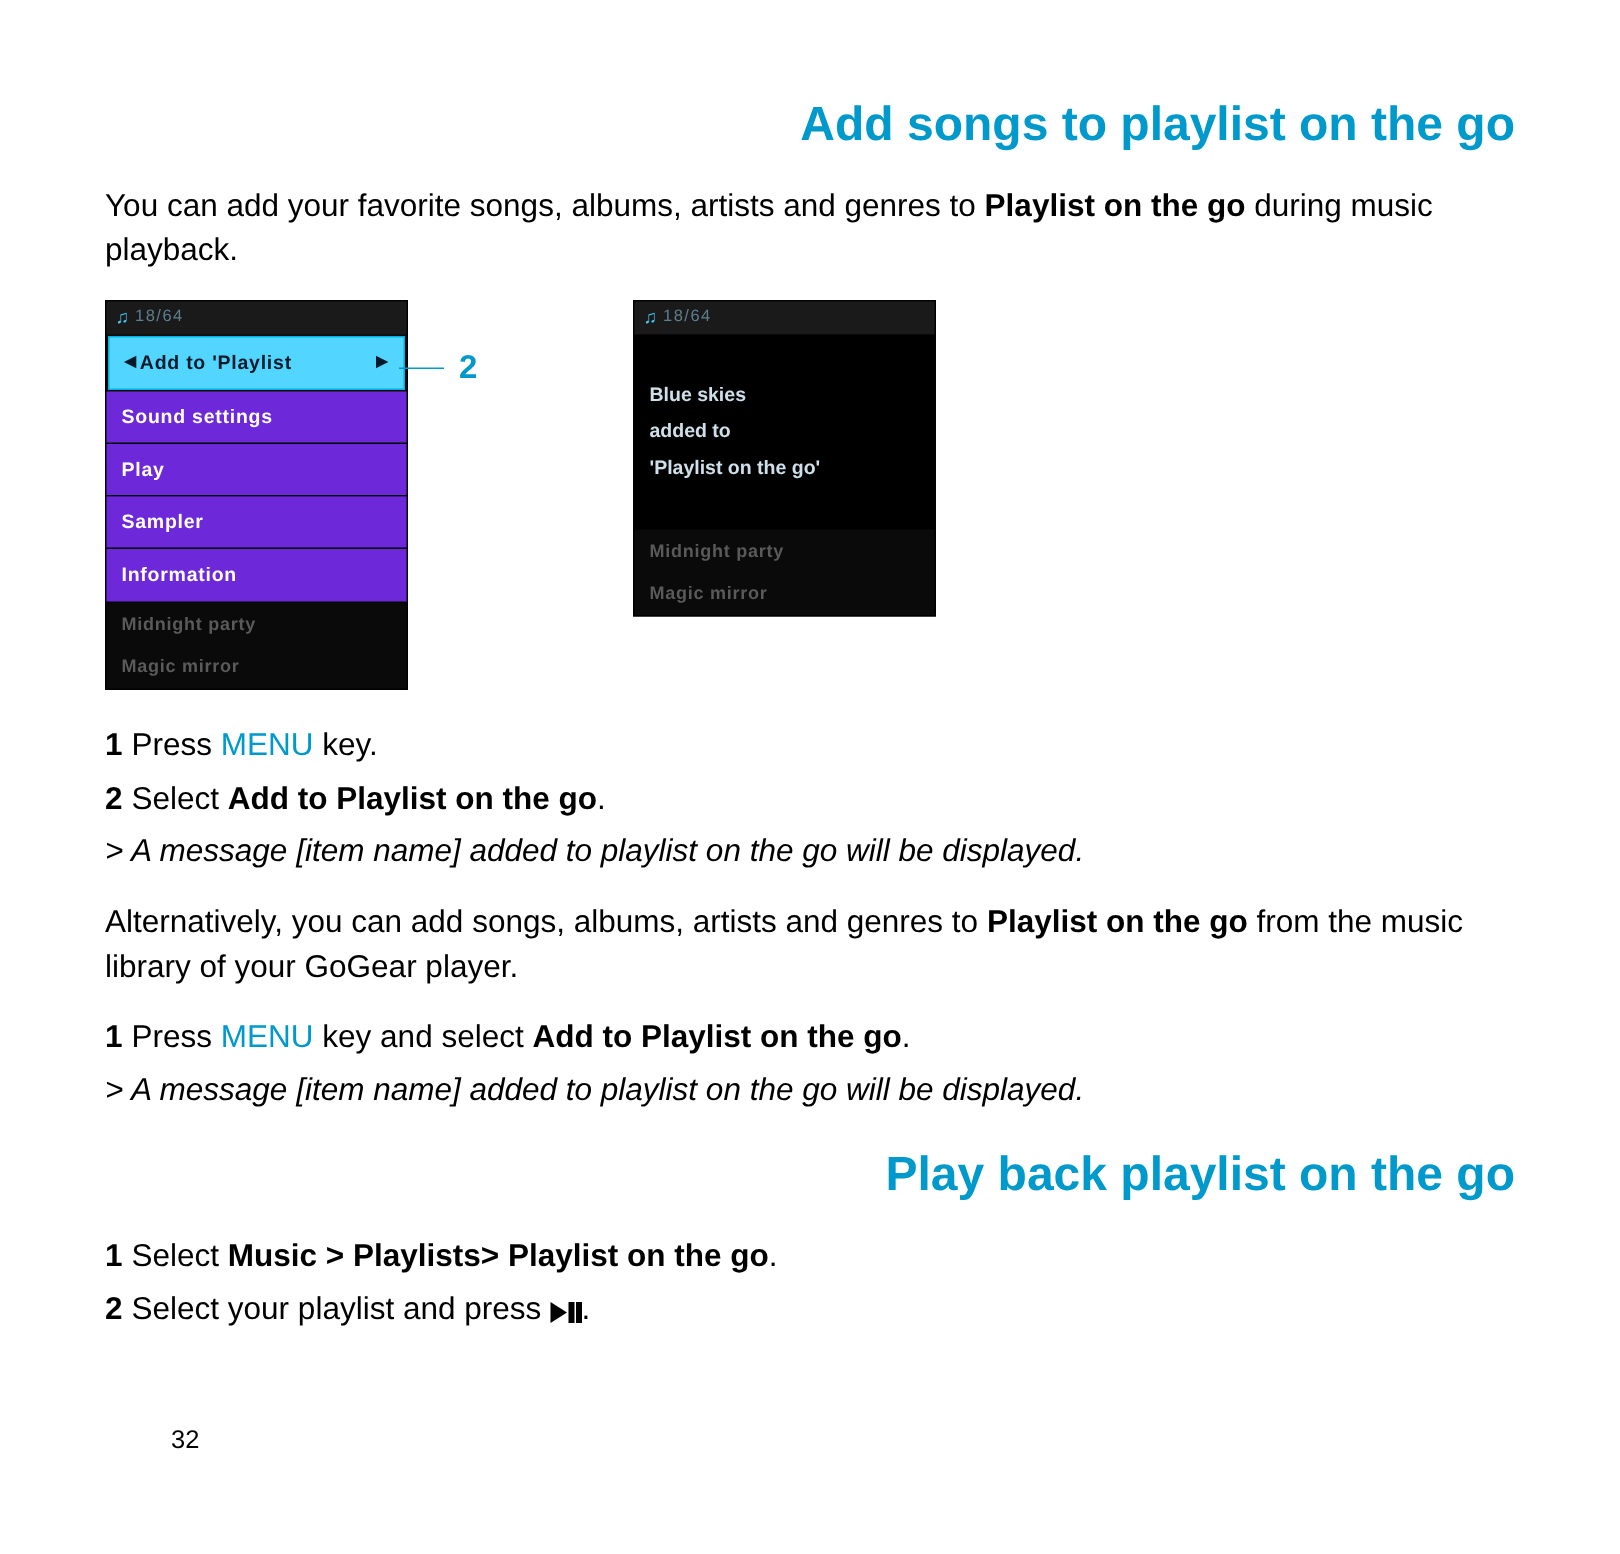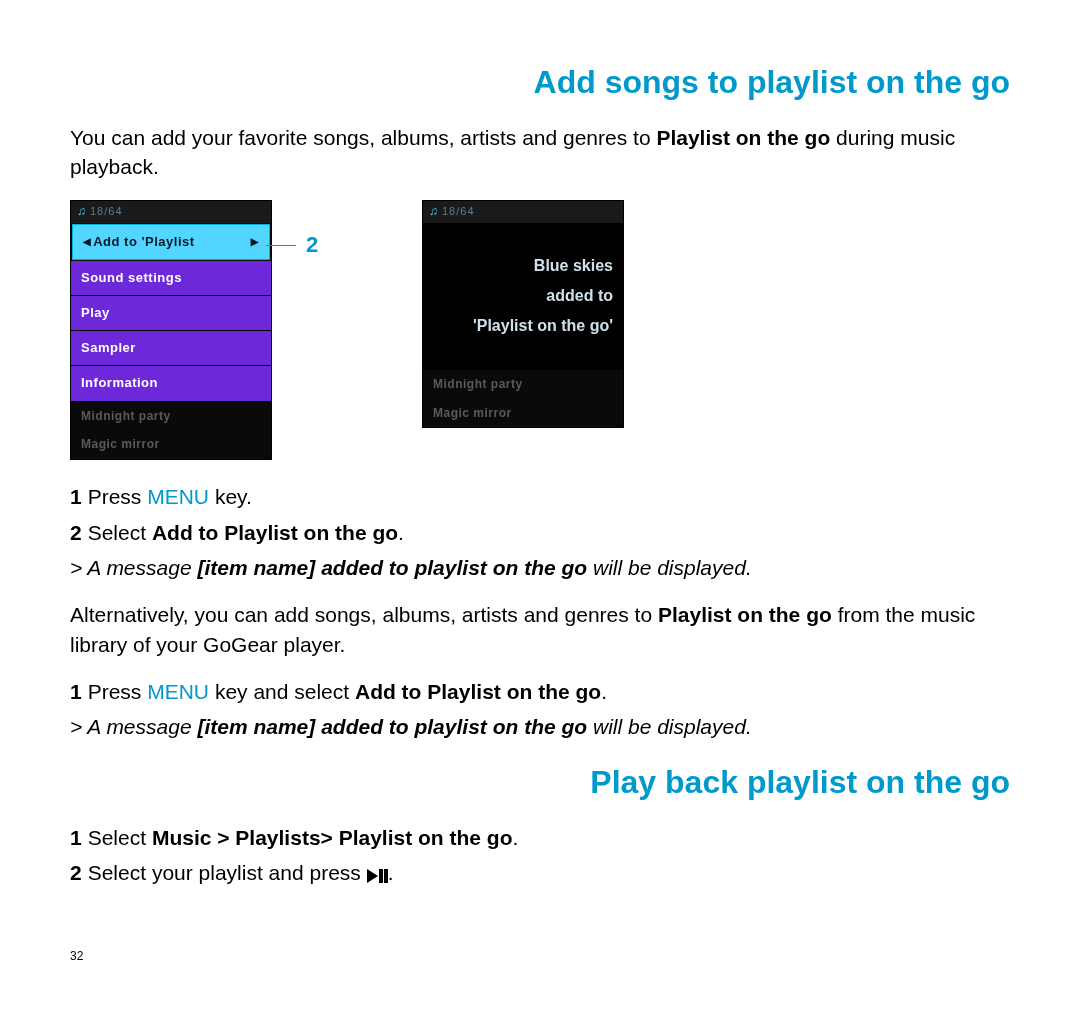--- a/index.html
+++ b/index.html
@@ -20,21 +20,21 @@
     text-align: right;
   }
   .strong { font-weight: bold; }
   .menu-key { color: #0099cc; }
   .step { margin: 6px 0; }
   .step-num { font-weight: bold; margin-right: 6px; }
   .result {
     font-style: italic;
     margin: 6px 0 18px 0;
   }
-  .result .strong-it { font-weight: bold; font-style: italic; }
+  .result .strong-it { font-weight: normal; font-style: italic; }
   p { margin: 6px 0 18px 0; }
   .screens {
     display: flex;
     align-items: flex-start;
     gap: 70px;
     margin: 10px 0 22px 0;
   }
   .screen-wrap {
     display: flex;
     align-items: center;
@@ -95,23 +95,23 @@
   .faded-row {
     color: #5a5a5a;
     font-size: 12px;
     font-weight: bold;
     padding: 6px 10px;
     letter-spacing: 0.5px;
   }
   .confirm-box {
     background: #000;
     color: #cfe0ea;
-    font-size: 16px;
-    font-weight: bold;
-    text-align: right;
+    font-size: 13px;
+    font-weight: bold;
+    text-align: left;
     padding: 28px 10px;
     line-height: 1.9;
   }
   .callout {
     display: flex;
     align-items: center;
     margin-left: -4px;
   }
   .callout-line {
     width: 30px;
@@ -138,21 +138,22 @@
   }
   .play-bar {
     display:inline-block;
     width:4px; height:14px;
     background:#000;
     margin-left:1px;
     vertical-align:-2px;
   }
   .page-num {
     margin-top: 60px;
-    font-size: 12px;
+    font-size: 17px;
+    margin-left: 44px;
   }
 </style>
 </head>
 <body>
 
 <h2>Add songs to playlist on the go</h2>
 
 <p>
   <span>You can add your favorite songs, albums, artists and genres to </span><span class="strong">Playlist on the go</span><span> during music playback.</span>
 </p>

